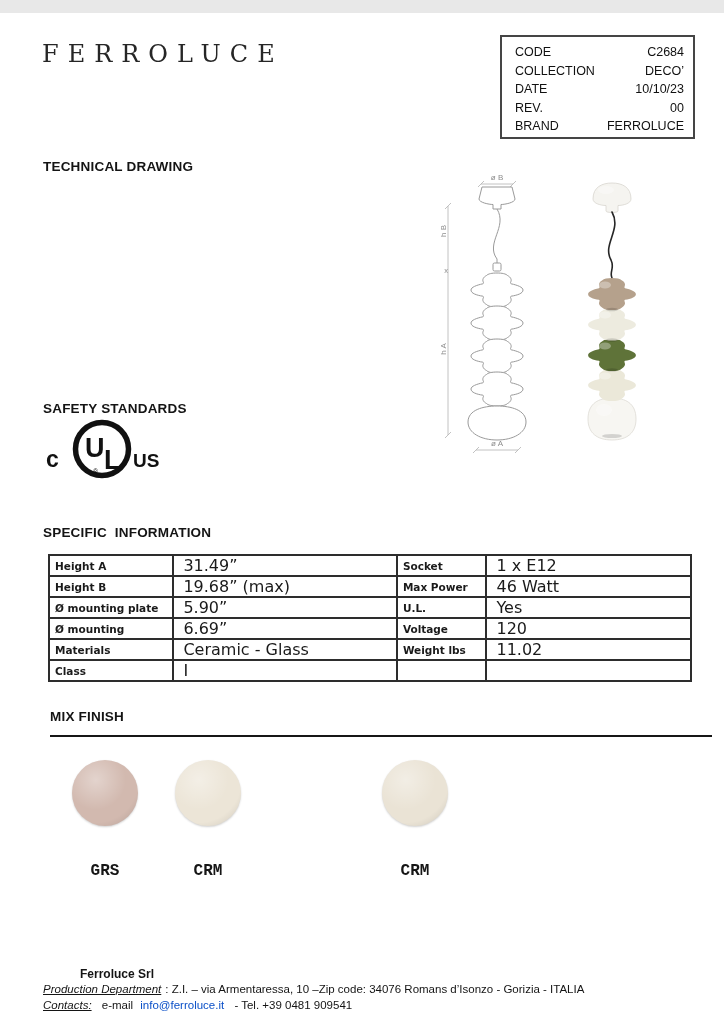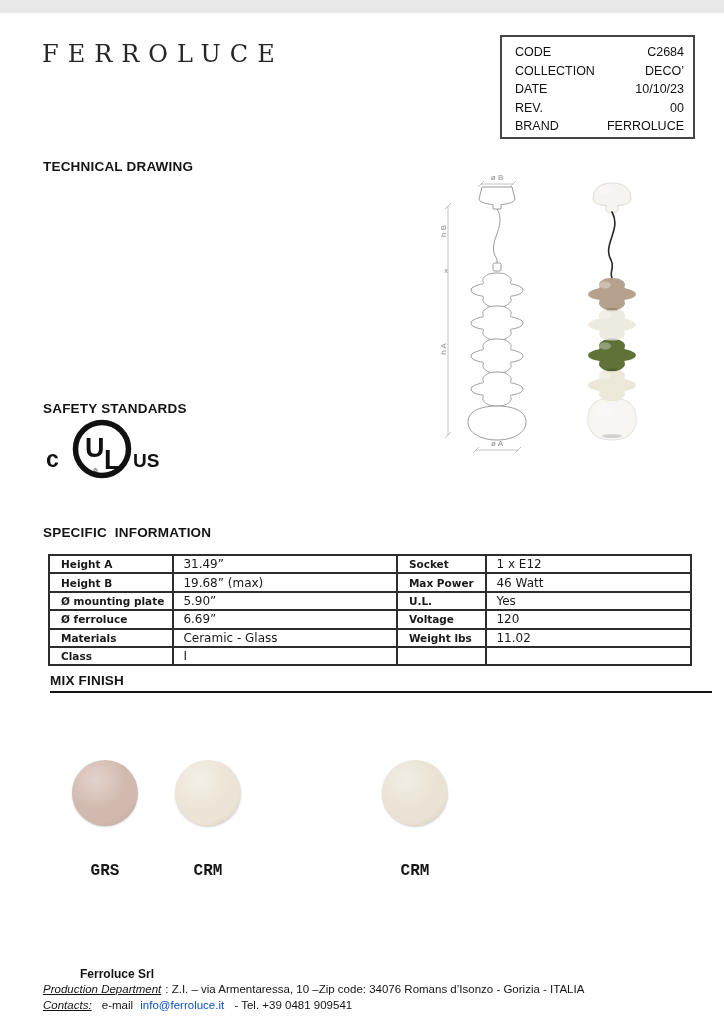--- a/index.html
+++ b/index.html
@@ -23,33 +23,33 @@
     left:500px; top:22px; width:195px; height:104px;
     border:2px solid #454545; padding:6px 9px 0 13px;
   }
   .info-row { display:flex; justify-content:space-between; font-size:12.5px; line-height:18.6px; color:#111; }
 
   
   .heading { font-weight:bold; font-size:13.5px; color:#141414; letter-spacing:.2px; white-space:nowrap; }
   .h-technical { left:43px; top:146px; }
   .h-safety   { left:43px; top:388px; }
   .h-specific { left:43px; top:512px; word-spacing:4px; }
-  .h-mix-wrap { left:50px; top:658px; width:662px; border-bottom:2px solid #161616; padding-bottom:2px; }
+  .h-mix-wrap { left:50px; top:694px; width:662px; border-bottom:2px solid #161616; padding-bottom:10px; }
 
   
   .spec-table {
     left:48px; top:541px; width:644px;
     border-collapse:collapse; table-layout:fixed;
   }
   .spec-table td {
     border:2px solid #2d2d2d; height:18.4px; vertical-align:middle;
     font-family:"DejaVu Sans", sans-serif; overflow:hidden; white-space:nowrap;
   }
-  .spec-table td.lbl { font-weight:bold; font-size:10.5px; padding-left:11px; }
-  .spec-table td.val { font-size:12px; padding-left:9px; }
+  .spec-table td.lbl { font-weight:bold; font-size:10.5px; padding-left:5px; }
+  .spec-table td.val { font-size:16px; padding-left:9px; }
   .c1{width:118px;} .c2{width:212px;} .c3{width:85px;} .c4{width:194px;}
 
   
   .finish { top:747px; width:66px; text-align:center; }
   .swatch {
     position:relative; width:66px; height:66px; border-radius:50%;
     box-shadow:0 1px 2px rgba(0,0,0,.18);
   }
   .swatch::after {
     content:""; position:absolute; inset:0; border-radius:50%;
@@ -184,21 +184,21 @@
       <td class="lbl">Max Power</td>
       <td class="val">46 Watt</td>
     </tr>
     <tr>
       <td class="lbl">Ø  mounting plate</td>
       <td class="val">5.90”</td>
       <td class="lbl">U.L.</td>
       <td class="val">Yes</td>
     </tr>
     <tr>
-      <td class="lbl">Ø ferroluce</td>
+      <td class="lbl">Ø mounting</td>
       <td class="val">6.69”</td>
       <td class="lbl">Voltage</td>
       <td class="val">120</td>
     </tr>
     <tr>
       <td class="lbl">Materials</td>
       <td class="val">Ceramic - Glass</td>
       <td class="lbl">Weight lbs</td>
       <td class="val">11.02</td>
     </tr>

